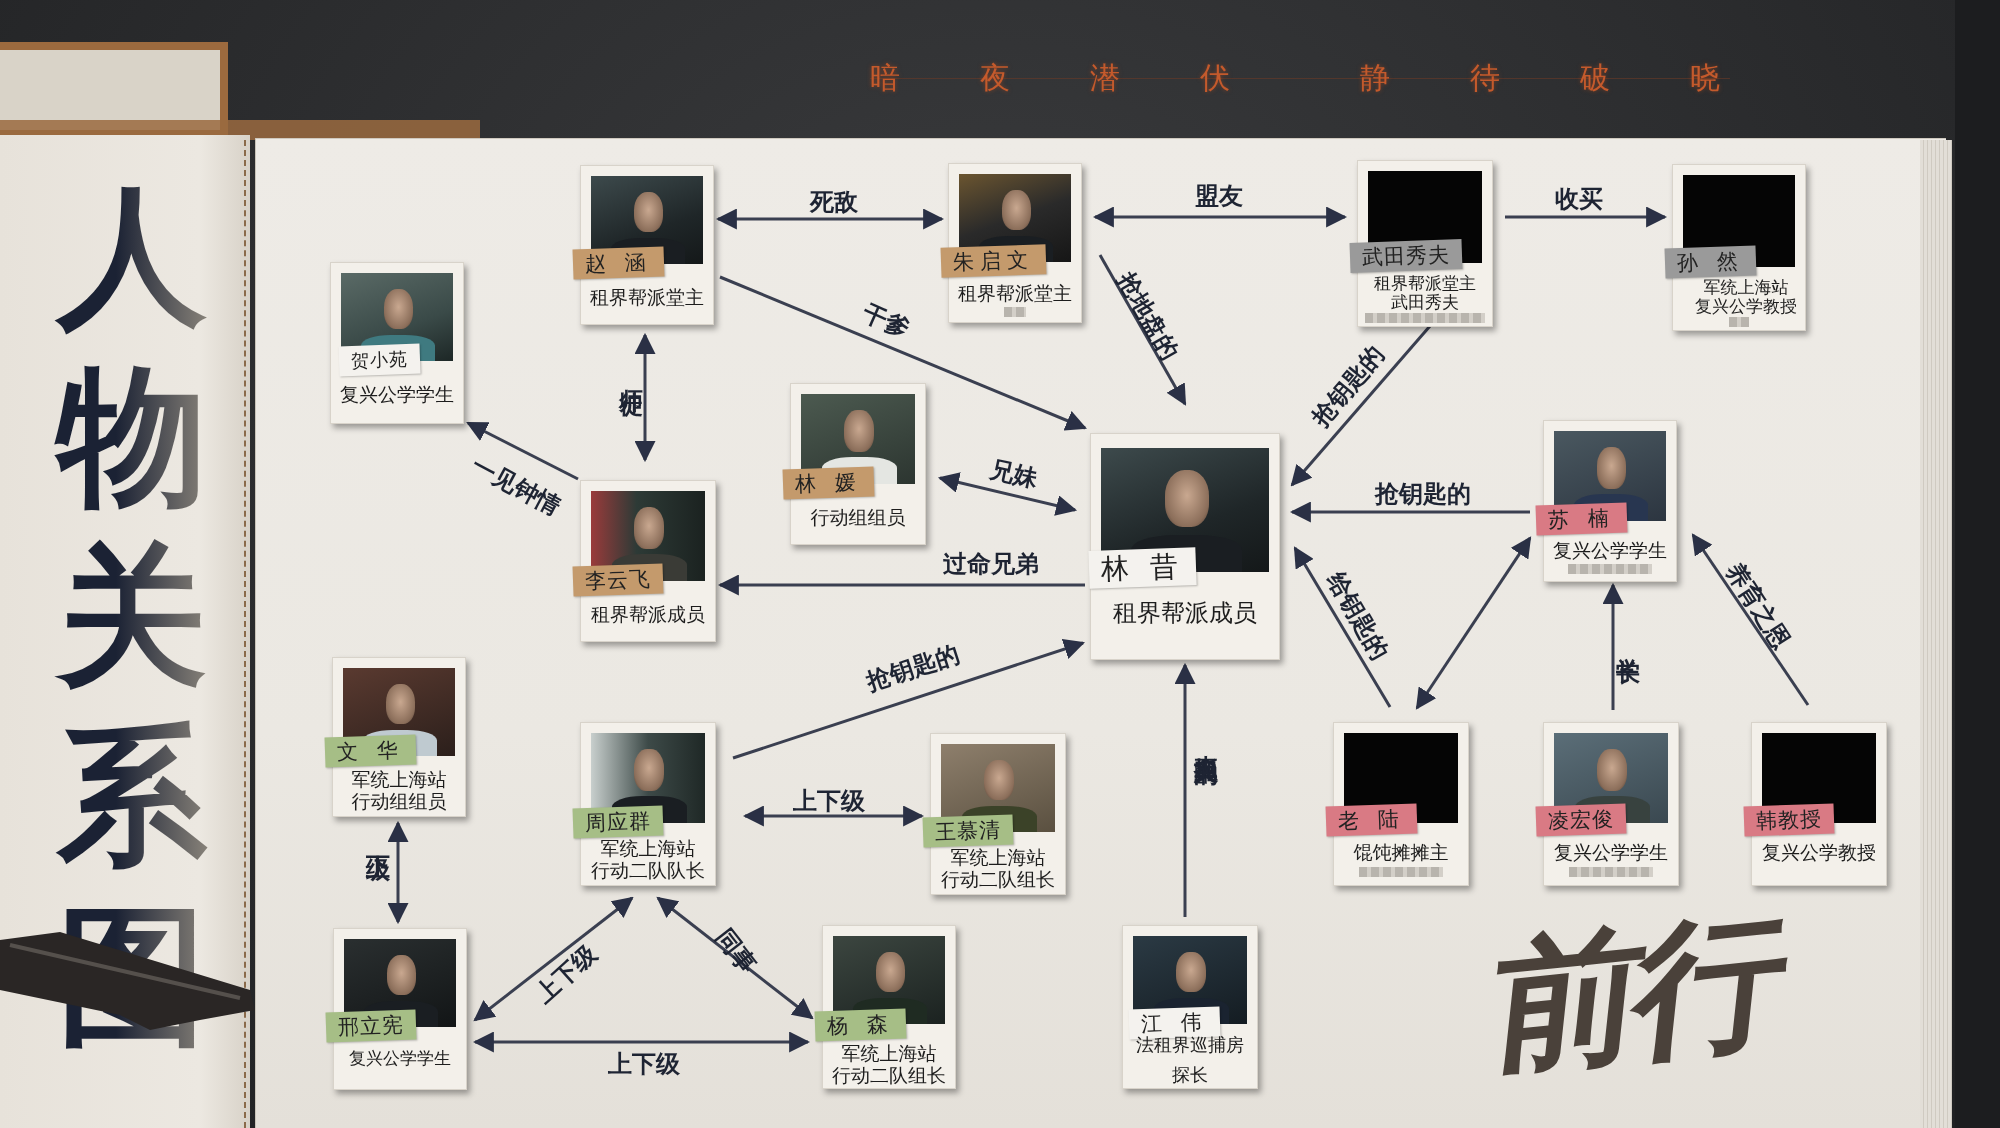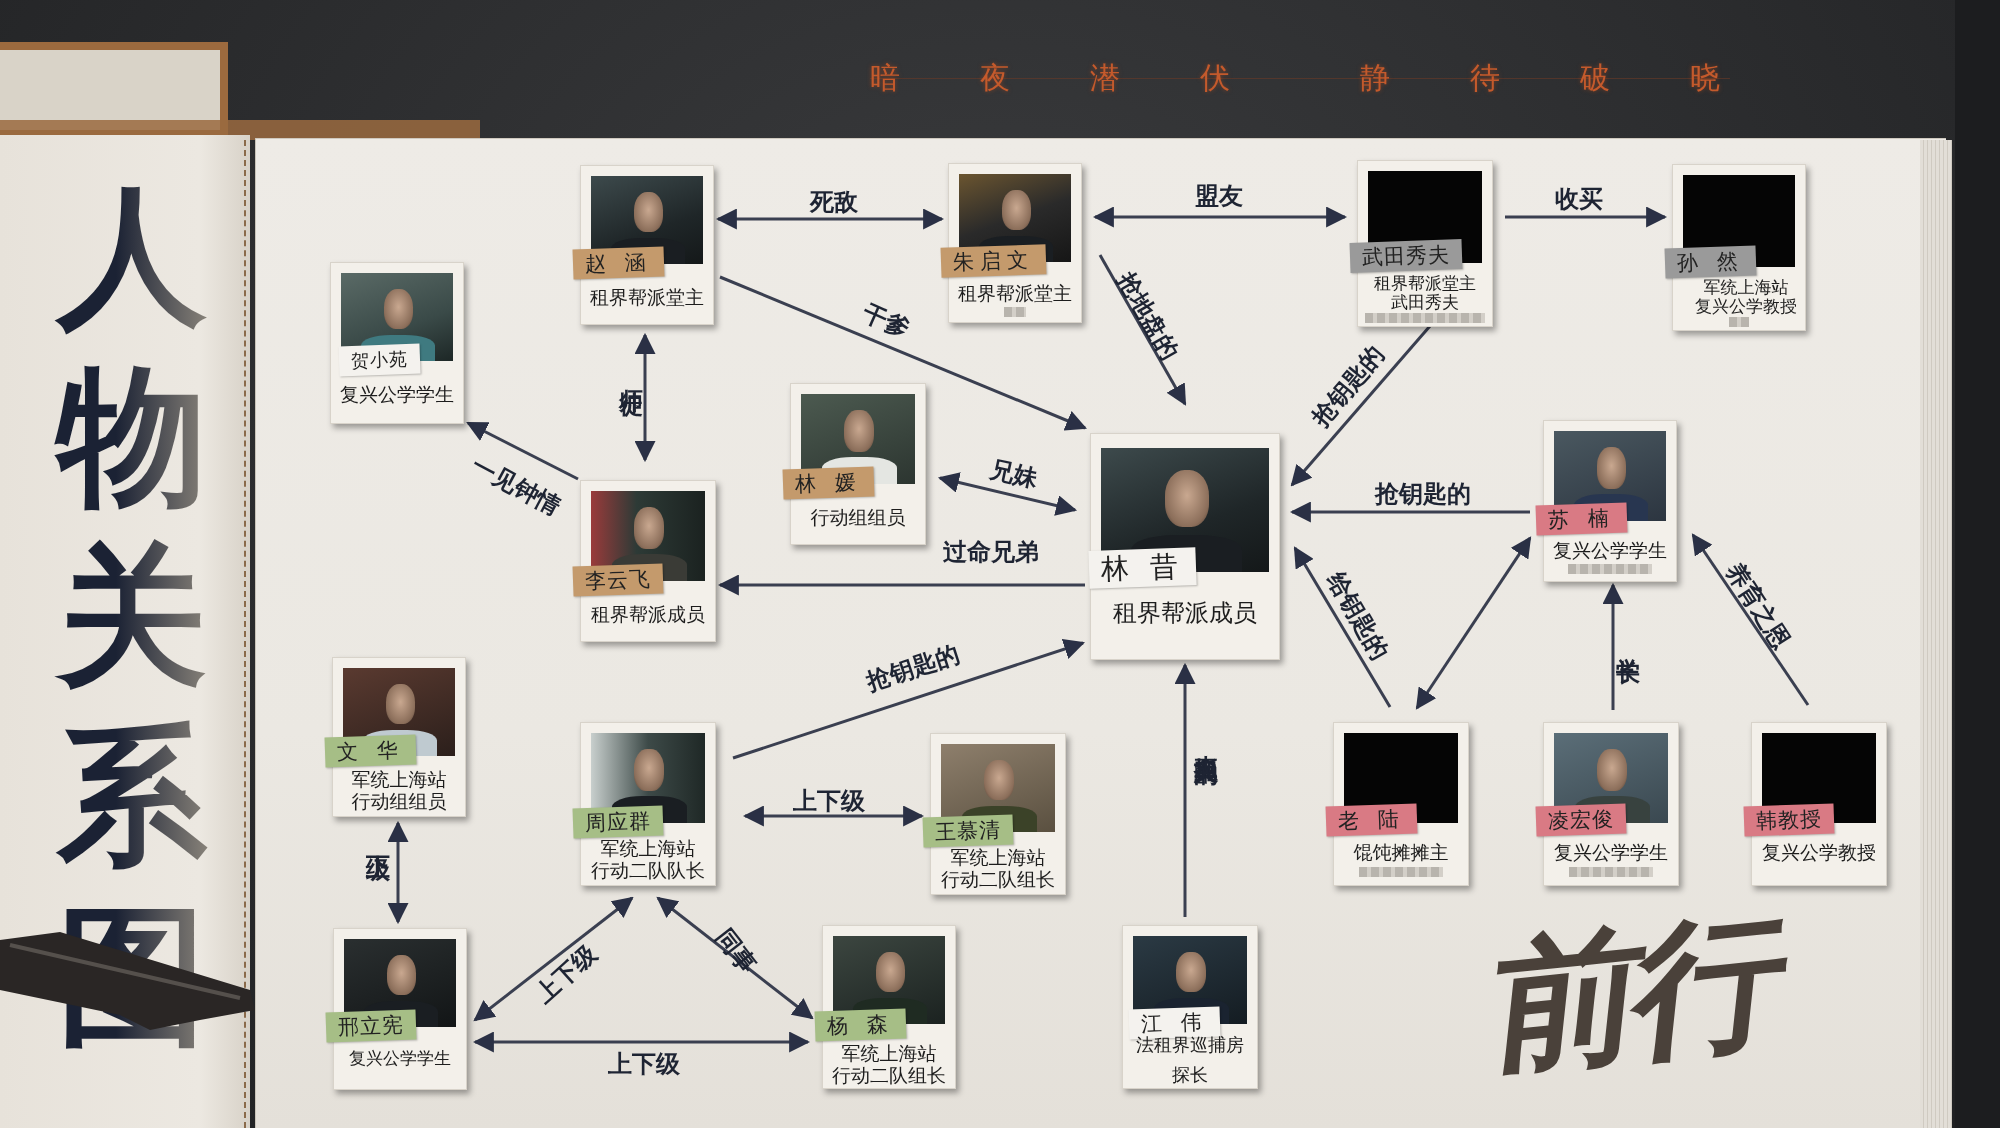--- a/index.html
+++ b/index.html
@@ -126,21 +126,21 @@
 
 <div class="rel" style="left:810px;top:186px">死敌</div>
 <div class="rel" style="left:1195px;top:180px">盟友</div>
 <div class="rel" style="left:1555px;top:183px">收买</div>
 <div class="rel" style="left:862px;top:305px;transform:rotate(24deg)">干爹</div>
 <div class="rel" style="left:1100px;top:300px;transform:rotate(60deg)">抢地盘的</div>
 <div class="rel" style="left:1300px;top:370px;transform:rotate(-50deg)">抢钥匙的</div>
 <div class="rel v" style="left:615px;top:370px">师徒</div>
 <div class="rel" style="left:468px;top:470px;transform:rotate(28deg)">一见钟情</div>
 <div class="rel" style="left:990px;top:458px;transform:rotate(12deg)">兄妹</div>
-<div class="rel" style="left:943px;top:536px">过命兄弟</div>
+<div class="rel" style="left:943px;top:548px">过命兄弟</div>
 <div class="rel" style="left:1375px;top:478px">抢钥匙的</div>
 <div class="rel" style="left:1310px;top:600px;transform:rotate(60deg)">给钥匙的</div>
 <div class="rel" style="left:865px;top:652px;transform:rotate(-18deg)">抢钥匙的</div>
 <div class="rel v" style="left:1612px;top:638px">学长</div>
 <div class="rel" style="left:1710px;top:590px;transform:rotate(57deg)">养育之恩</div>
 <div class="rel v" style="left:362px;top:835px">上下级</div>
 <div class="rel" style="left:793px;top:785px">上下级</div>
 <div class="rel" style="left:530px;top:958px;transform:rotate(-42deg)">上下级</div>
 <div class="rel" style="left:712px;top:935px;transform:rotate(52deg)">同事</div>
 <div class="rel" style="left:608px;top:1048px">上下级</div>

